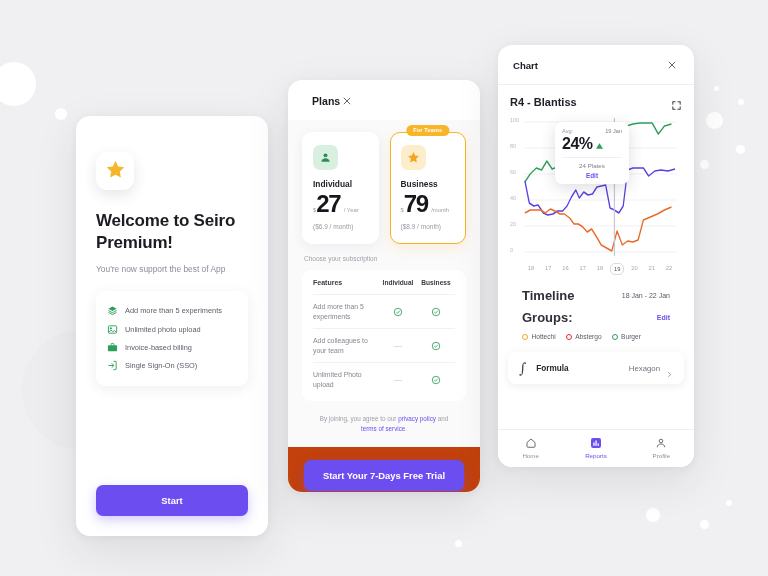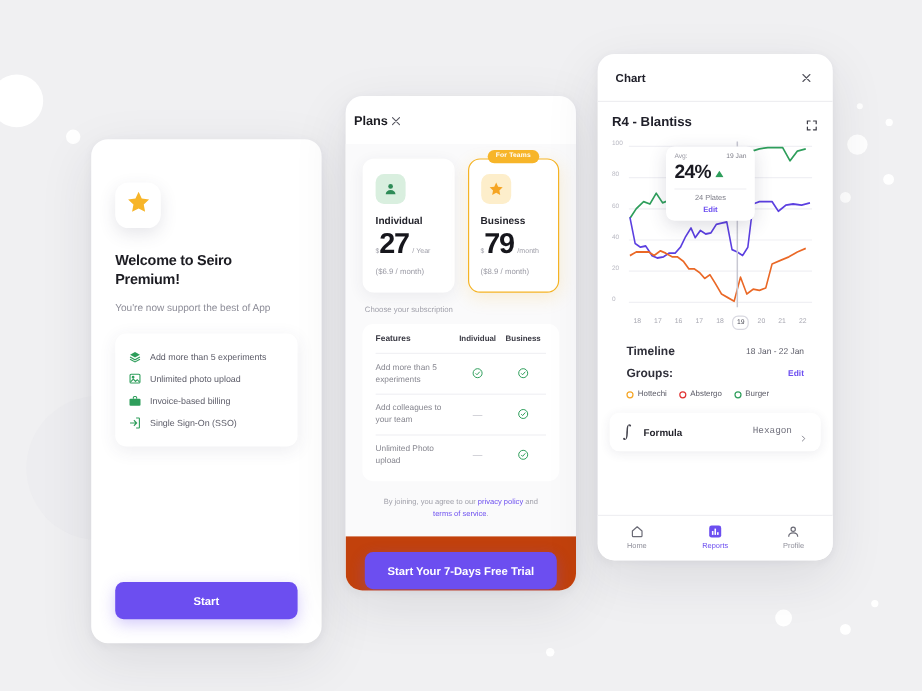--- a/index.html
+++ b/index.html
@@ -23,21 +23,21 @@
 
   
   #phone-welcome { left:76px; top:116px; width:192px; height:420px; padding:22px 20px 0; display:flex; flex-direction:column; }
   .star-tile {
     width:38px; height:38px; border-radius:11px; background:#fff;
     box-shadow:0 5px 14px rgba(60,60,90,.13);
     display:flex; align-items:center; justify-content:center;
     margin-top:14px;
   }
   .star-tile svg { width:21px; height:21px; }
-  .welcome-title { font-size:12px; font-weight:bold; color:#1c1c22; line-height:1.32; margin-top:20px; letter-spacing:-.2px;}
+  .welcome-title { font-size:17px; font-weight:bold; color:#1c1c22; line-height:1.32; margin-top:20px; letter-spacing:-.2px;}
   .welcome-sub { font-size:8.4px; color:#8d8d98; margin-top:9px; }
   .feature-card {
     margin-top:17px; background:#fff; border-radius:9px;
     box-shadow:0 3px 14px rgba(60,60,90,.085);
     padding:11px 11px 11px 10px;
   }
   .feat-row { display:flex; align-items:center; gap:7px; padding:3.1px 0; }
   .feat-ic { width:12px; height:12px; flex:0 0 12px; display:flex; align-items:center; justify-content:center; }
   .feat-ic svg { width:11px; height:11px; }
   .feat-tx { font-size:7.4px; color:#5c5c68; }
@@ -45,21 +45,21 @@
   .btn-primary {
     display:block; width:100%; border:0; cursor:pointer;
     background:#6c4ef0; color:#fff; border-radius:7px;
     font-size:9.4px; font-weight:bold; padding:10px 0;
     font-family:inherit;
     box-shadow:0 4px 12px rgba(108,78,240,.30);
   }
 
   
   #phone-plans { left:288px; top:80px; width:192px; height:412px; display:flex; flex-direction:column; }
-  .plans-head { padding:14px 7px 12px; display:flex; align-items:center; }
+  .plans-head { padding:14px 24px 12px; display:flex; align-items:center; }
   .plans-title { font-size:10.6px; font-weight:bold; color:#1c1c22; }
   .x-btn { width:14px; height:14px; cursor:pointer; display:flex; align-items:center; justify-content:center; }
   .x-btn svg { width:10px; height:10px; }
   .plans-body { background:#fafafb; padding:12px 14px 0; flex:1; display:flex; flex-direction:column; }
   .price-row { display:flex; gap:11px; align-items:flex-start; }
   .pcard {
     flex:1; background:#fff; border-radius:10px; padding:12px 10px 13px;
     box-shadow:0 3px 12px rgba(60,60,90,.07); cursor:pointer;
     border:1.4px solid transparent; position:relative;
   }
@@ -117,35 +117,35 @@
   .tt-date { font-size:5.6px; color:#7d7d88; }
   .tt-pct { display:flex; align-items:center; gap:3px; margin-top:1px; }
   .tt-big { font-size:16px; font-weight:bold; color:#1a1a22; letter-spacing:-.5px; }
   .tt-plates { font-size:6.2px; color:#7d7d88; text-align:center; border-top:1px solid #f0f0f3; margin-top:4px; padding-top:4px; }
   .tt-edit { font-size:6.4px; color:#6c4ef0; text-align:center; padding-top:3px; cursor:pointer; font-weight:bold;}
   .xaxis { display:flex; justify-content:space-between; padding:1px 6px 0 14px; }
   .xt { font-size:5.7px; color:#a8a8b2; width:14px; text-align:center; padding:2px 0; }
   .xt.sel { border:1px solid #d8d8e0; border-radius:5px; color:#52525c; background:#fff; }
   .meta { padding:9px 12px 0; }
   .meta-row { display:flex; justify-content:space-between; align-items:center; padding:3.5px 0; }
-  .meta-k { font-size:10px; font-weight:bold; color:#30303a; }
+  .meta-k { font-size:13px; font-weight:bold; color:#30303a; }
   .meta-v { font-size:7px; color:#5a5a66; }
   .meta-edit { font-size:7px; color:#6c4ef0; cursor:pointer; font-weight:bold; }
   .legend { display:flex; gap:10px; padding:5px 12px 0; }
   .lg { display:flex; align-items:center; gap:3.5px; }
   .lg-dot { width:6px; height:6px; border-radius:50%; border:1.6px solid; }
   .lg-tx { font-size:6.6px; color:#5a5a66; }
   .formula-row {
     margin:12px 10px 0; background:#fff; border-radius:8px;
     box-shadow:0 2px 9px rgba(60,60,90,.09);
     display:flex; align-items:center; padding:9px 11px; cursor:pointer;
   }
   .f-int { font-family:"DejaVu Serif", serif; font-size:14px; color:#44444e; line-height:1; }
   .f-lbl { font-size:8.2px; font-weight:bold; color:#24242c; margin-left:10px; flex:1; }
-  .f-val { font-size:7.8px; color:#72727e;font-family:Liberation Mono, monospace; }
+  .f-val { font-size:7.8px; color:#72727e; }
   .f-chev { margin-left:6px; width:7px; height:9px; }
   .navbar { margin-top:auto; display:flex; border-top:1px solid #efeff2; padding:7px 0 8px; background:#fff; }
   .nav-it { flex:1; display:flex; flex-direction:column; align-items:center; gap:3px; cursor:pointer; }
   .nav-ic { width:12px; height:12px; display:flex; align-items:center; justify-content:center; }
   .nav-tx { font-size:6.2px; color:#90909b; }
   .nav-it.active .nav-tx { color:#6c4ef0; }
 </style>
 </head>
 <body>
 

